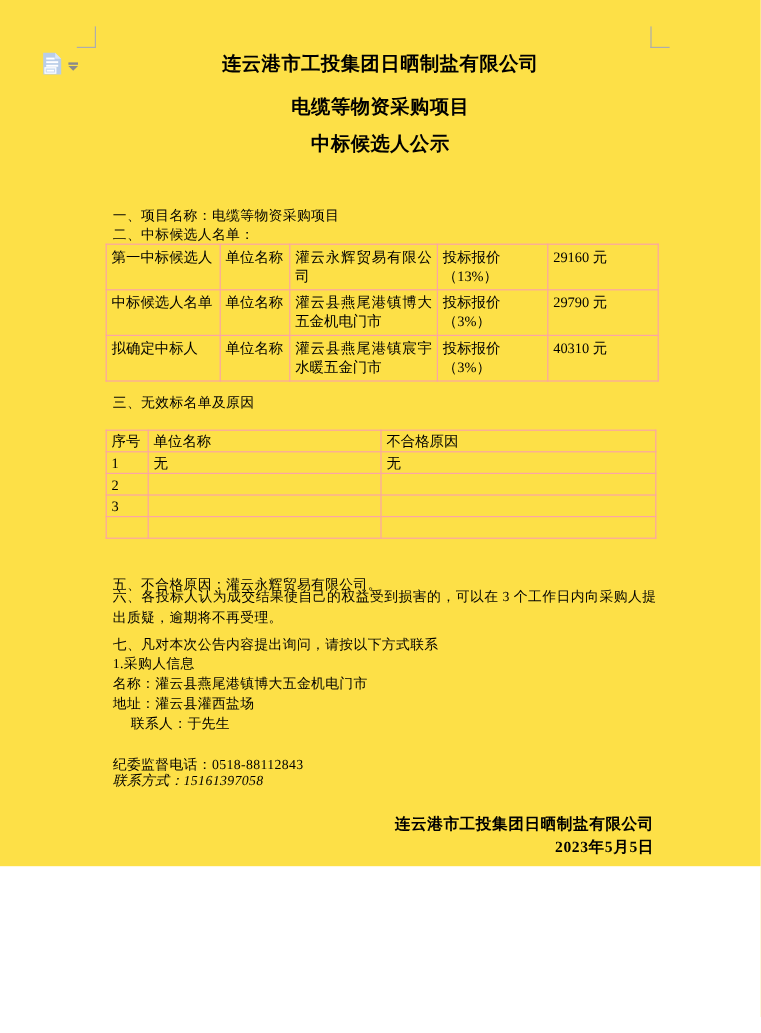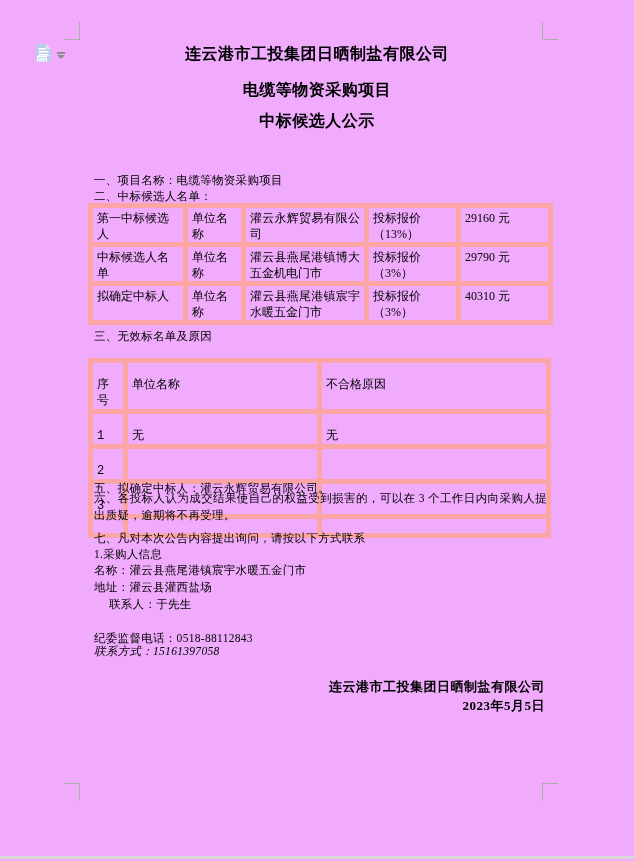--- a/index.html
+++ b/index.html
@@ -1,20 +1,20 @@
 <!DOCTYPE html>
 <html><head>
 <meta charset="utf-8">
 <style>
   html, body { margin:0; padding:0; background:#ffffff; }
   .page {
     position: relative;
     width: 634px;
-    height: 861px;
-    background: #f0abfc;
+    height: 722px;
+    background: #fde047;
     font-family: "Liberation Serif", "DejaVu Serif", serif;
     color: #000000;
     overflow: hidden;
   }
   
   .corner { position:absolute; width:15px; height:17px; }
   .corner.tl { left:64px; top:22px;  border-right:1px solid #adadad; border-bottom:1px solid #adadad; }
   .corner.tr { left:542px; top:22px; border-left:1px solid #adadad;  border-bottom:1px solid #adadad; }
   .corner.bl { left:64px; top:783px; border-right:1px solid #adadad; border-top:1px solid #adadad; }
   .corner.br { left:542px; top:783px; border-left:1px solid #adadad;  border-top:1px solid #adadad; }
@@ -36,27 +36,27 @@
   .line {
     position:absolute; left:94px; font-size:11.5px; line-height:15px;
     letter-spacing:0.3px; white-space:nowrap;
   }
   .para {
     position:absolute; left:94px; width:453px; font-size:11.5px;
     line-height:17px; letter-spacing:0.3px; text-align:justify;
   }
 
   table { border-collapse:collapse; table-layout:fixed; position:absolute; left:88px; }
-  td { border:5px solid #fca5a5; vertical-align:top; padding:2px 4px 0 4px; font-size:12px; line-height:16px; overflow:hidden; }
+  td { border:1px solid #fca5a5; vertical-align:top; padding:2px 4px 0 4px; font-size:12px; line-height:16px; overflow:hidden; }
   .t1 { top:203px; width:460px; }
   .t1 tr { height:38px; }
   .t1 .justify { text-align:justify; }
   .t2 { top:358px; width:458px; }
   .t2 tr { height:18px; }
-  .t2 td { padding-top:14px;font-family:Liberation Mono, monospace; }
+  .t2 td { padding-top:1px; }
 
   .sig {
     position:absolute; left:88px; width:457px; text-align:right;
     font-weight:bold; font-size:13px; letter-spacing:0.5px; white-space:nowrap;
   }
   .sig-company { top:678px; }
   .sig-date    { top:697px; }
 
   .bottom-edge { position:absolute; left:0; top:856px; width:634px; height:3px; background:#d9d9d9; }
 </style>
@@ -158,25 +158,25 @@
       <td></td>
     </tr>
     <tr>
       <td></td>
       <td></td>
       <td></td>
     </tr>
   </tbody>
     </table>
 
-  <div class="line" style="top:481px;">五、拟确定中标人：灌云永辉贸易有限公司。</div>
+  <div class="line" style="top:481px;">五、不合格原因：灌云永辉贸易有限公司。</div>
   <div class="para" style="top:490px;">六、各投标人认为成交结果使自己的权益受到损害的，可以在 3 个工作日内向采购人提出质疑，逾期将不再受理。</div>
   <div class="line" style="top:531px;">七、凡对本次公告内容提出询问，请按以下方式联系</div>
   <div class="line" style="top:547px;">1.采购人信息</div>
-  <div class="line" style="top:563px;">名称：灌云县燕尾港镇宸宇水暖五金门市</div>
+  <div class="line" style="top:563px;">名称：灌云县燕尾港镇博大五金机电门市</div>
   <div class="line" style="top:580px;">地址：灌云县灌西盐场</div>
   <div class="line" style="top:597px;margin-left:15px;">联系人：于先生</div>
   <div class="line" style="top:644px;font-style:italic;">联系方式：15161397058</div>
   <div class="line" style="top:631px;">纪委监督电话：0518-88112843</div>
 
   <div class="sig sig-company">连云港市工投集团日晒制盐有限公司</div>
   <div class="sig sig-date">2023年5月5日</div>
 
   <div class="bottom-edge"></div>
 </div>

